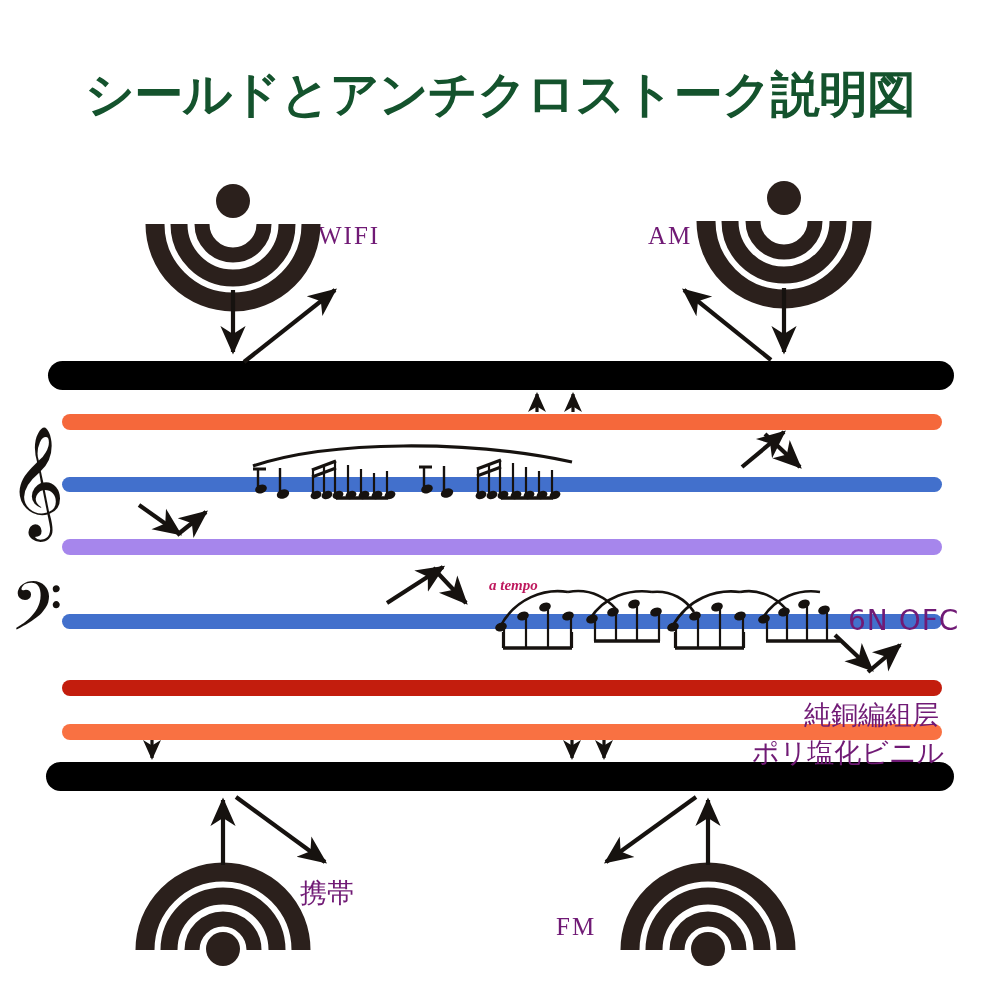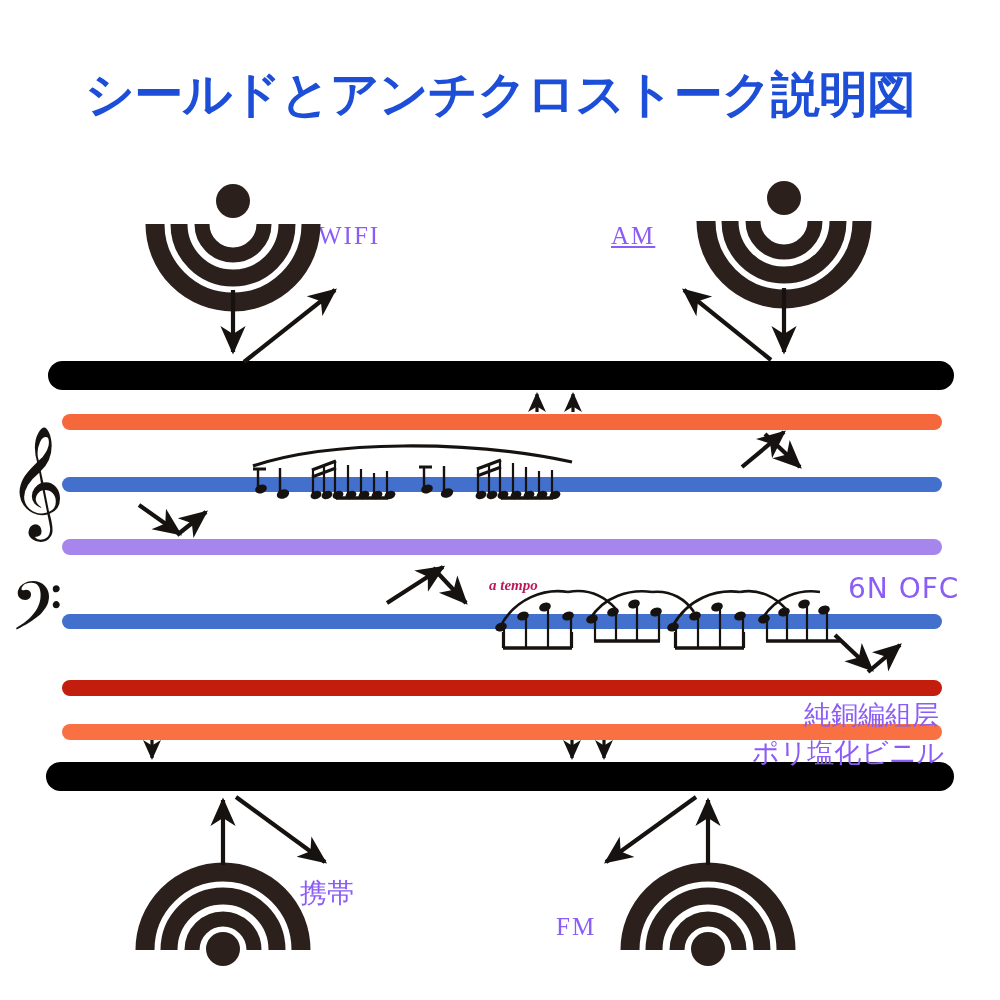--- a/index.html
+++ b/index.html
@@ -24,21 +24,21 @@
   .title {
     position: absolute;
     left: 0;
     top: 62px;
     width: 1000px;
     text-align: center;
     font-family: "DejaVu Sans", "Liberation Sans", sans-serif;
     font-weight: bold;
     font-size: 49px;
     letter-spacing: -1px;
-    color: #1d4ed8;
+    color: #14532d;
     white-space: nowrap;
   }
 
   
   .bar {
     position: absolute;
     border-radius: 40px;
   }
   .bar-black-top {
     left: 48px;
@@ -93,38 +93,38 @@
     left: 46px;
     top: 762px;
     width: 908px;
     height: 29px;
     background: #000000;
   }
 
   
   .lbl {
     position: absolute;
-    color: #8b5cf6;
+    color: #701a75;
     white-space: nowrap;
   }
   .lbl-latin {
     font-family: "Liberation Serif", "DejaVu Serif", serif;
     font-size: 25px;
     letter-spacing: 2px;
   }
   .lbl-jp {
     font-family: "DejaVu Sans", "Liberation Sans", sans-serif;
     font-size: 27px;
     letter-spacing: 0px;
   }
   .lbl-wifi    { left: 318px; top: 222px; }
-  .lbl-am      { left: 611px; top: 222px; text-decoration: underline; }
+  .lbl-am      { left: 648px; top: 222px; }
   .lbl-mobile  { left: 300px; top: 875px; }
   .lbl-fm      { left: 556px; top: 913px; }
-  .lbl-6nofc   { left: 848px; top: 572px; font-family: "DejaVu Sans", "Liberation Sans", sans-serif; font-size: 28px; font-weight: 500; letter-spacing: 1px; }
+  .lbl-6nofc   { left: 848px; top: 604px; font-family: "DejaVu Sans", "Liberation Sans", sans-serif; font-size: 28px; font-weight: 500; letter-spacing: 1px; }
   .lbl-copper  { left: 804px; top: 697px; }
   .lbl-pvc     { left: 752px; top: 735px; }
 
   
   #overlay {
     position: absolute;
     left: 0; top: 0;
     width: 1000px;
     height: 1000px;
     pointer-events: none;

